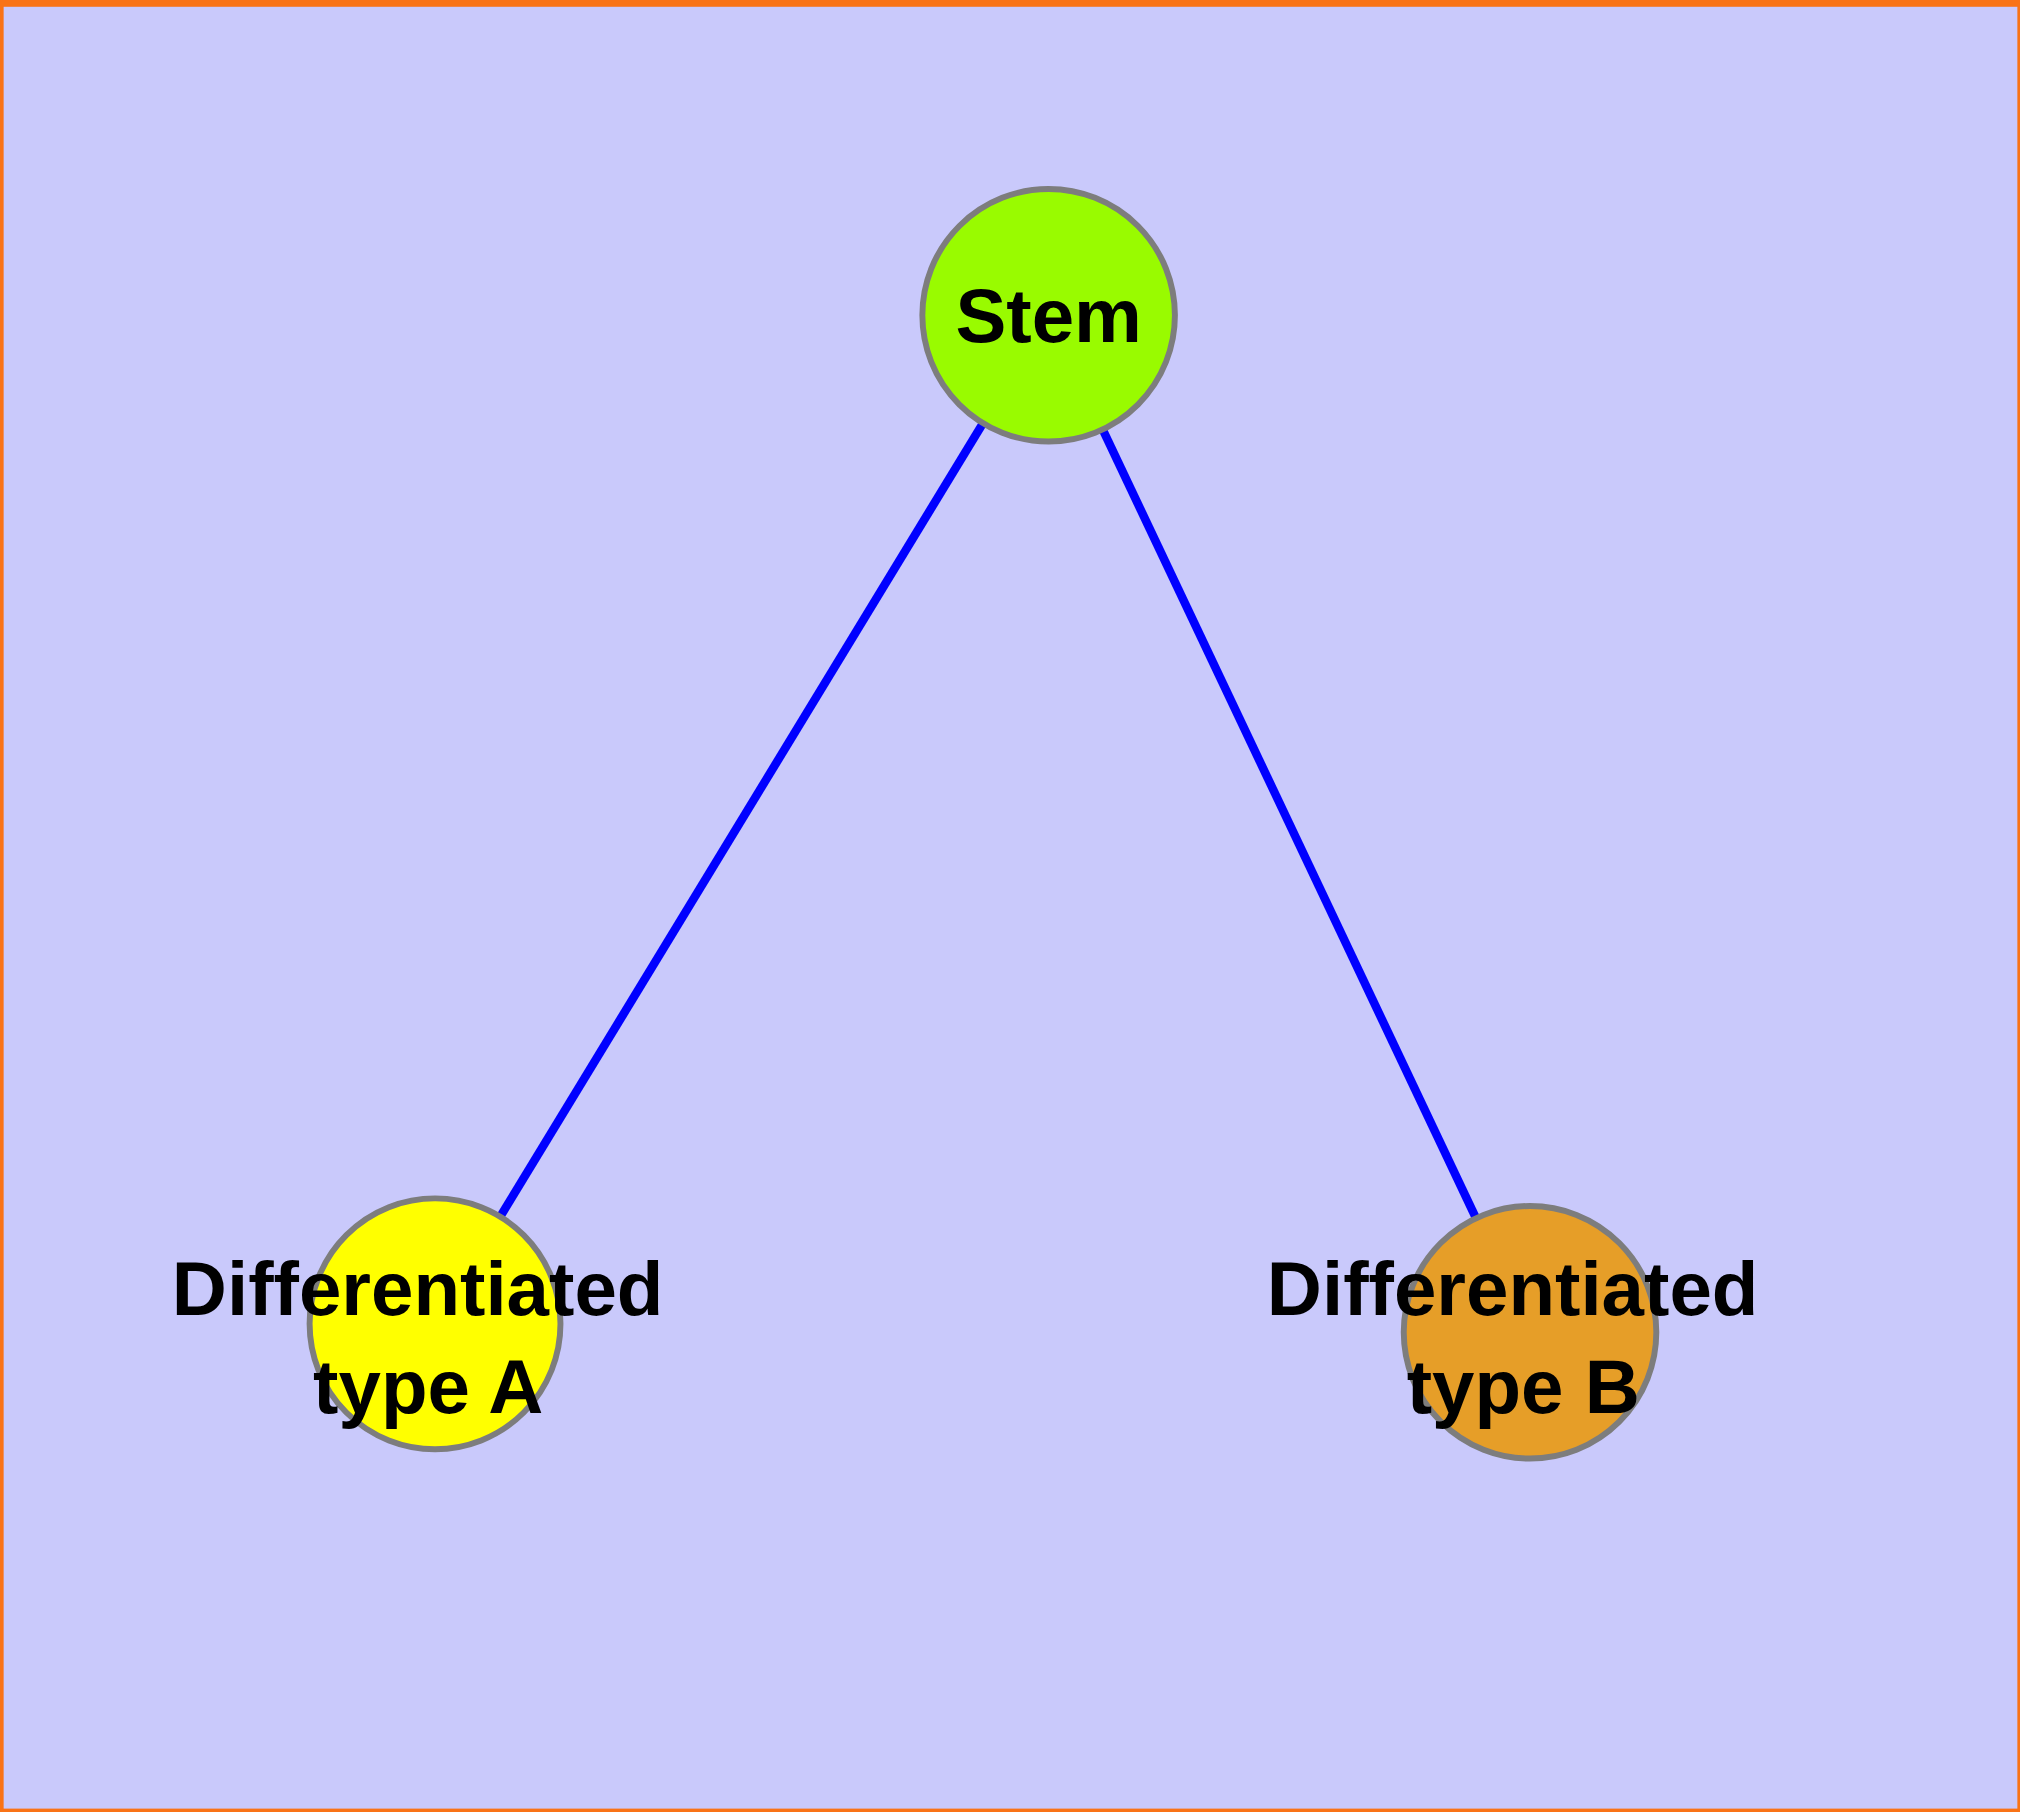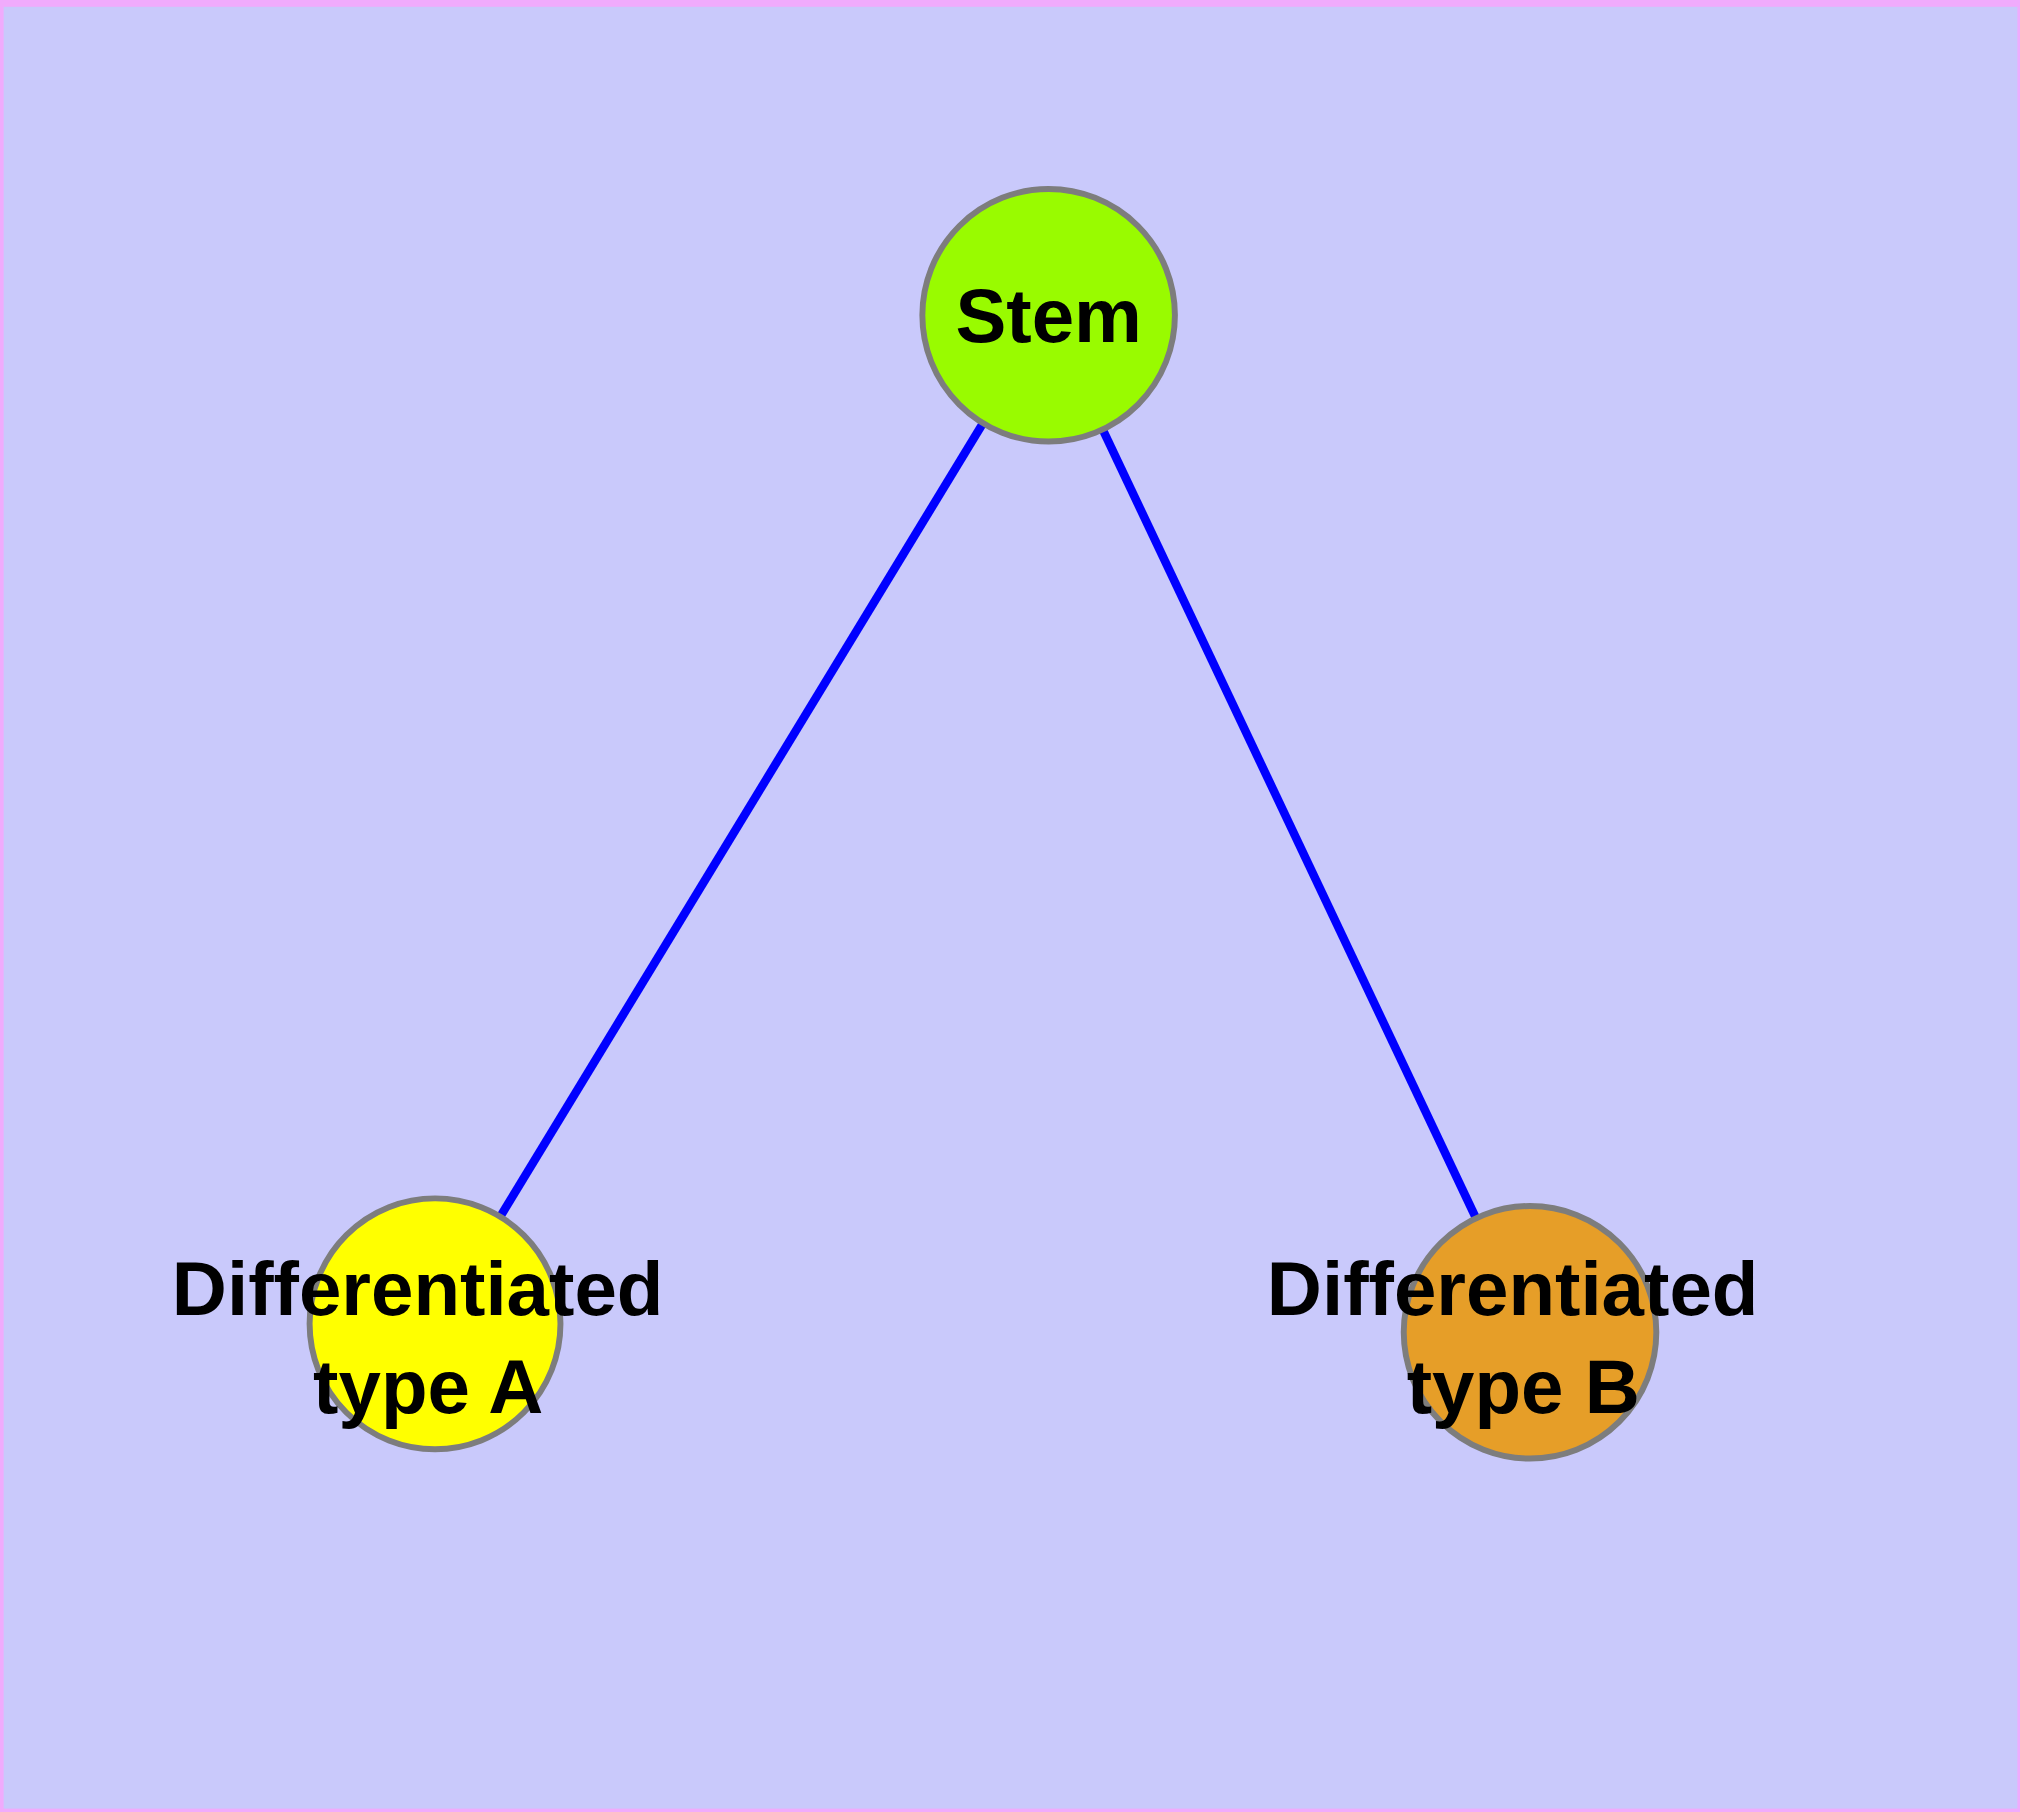--- a/index.html
+++ b/index.html
@@ -7,21 +7,21 @@
     padding: 0;
     background: #ffffff;
     width: 2021px;
     height: 1812px;
     overflow: hidden;
   }
   .stage {
     position: relative;
     width: 2021px;
     height: 1812px;
-    background: #f0abfc;
+    background: #f97316;
   }
   svg.graph {
     position: absolute;
     top: 0;
     left: 0;
     display: block;
   }
   .node-label {
     font-family: "Liberation Sans", sans-serif;
     font-weight: bold;

